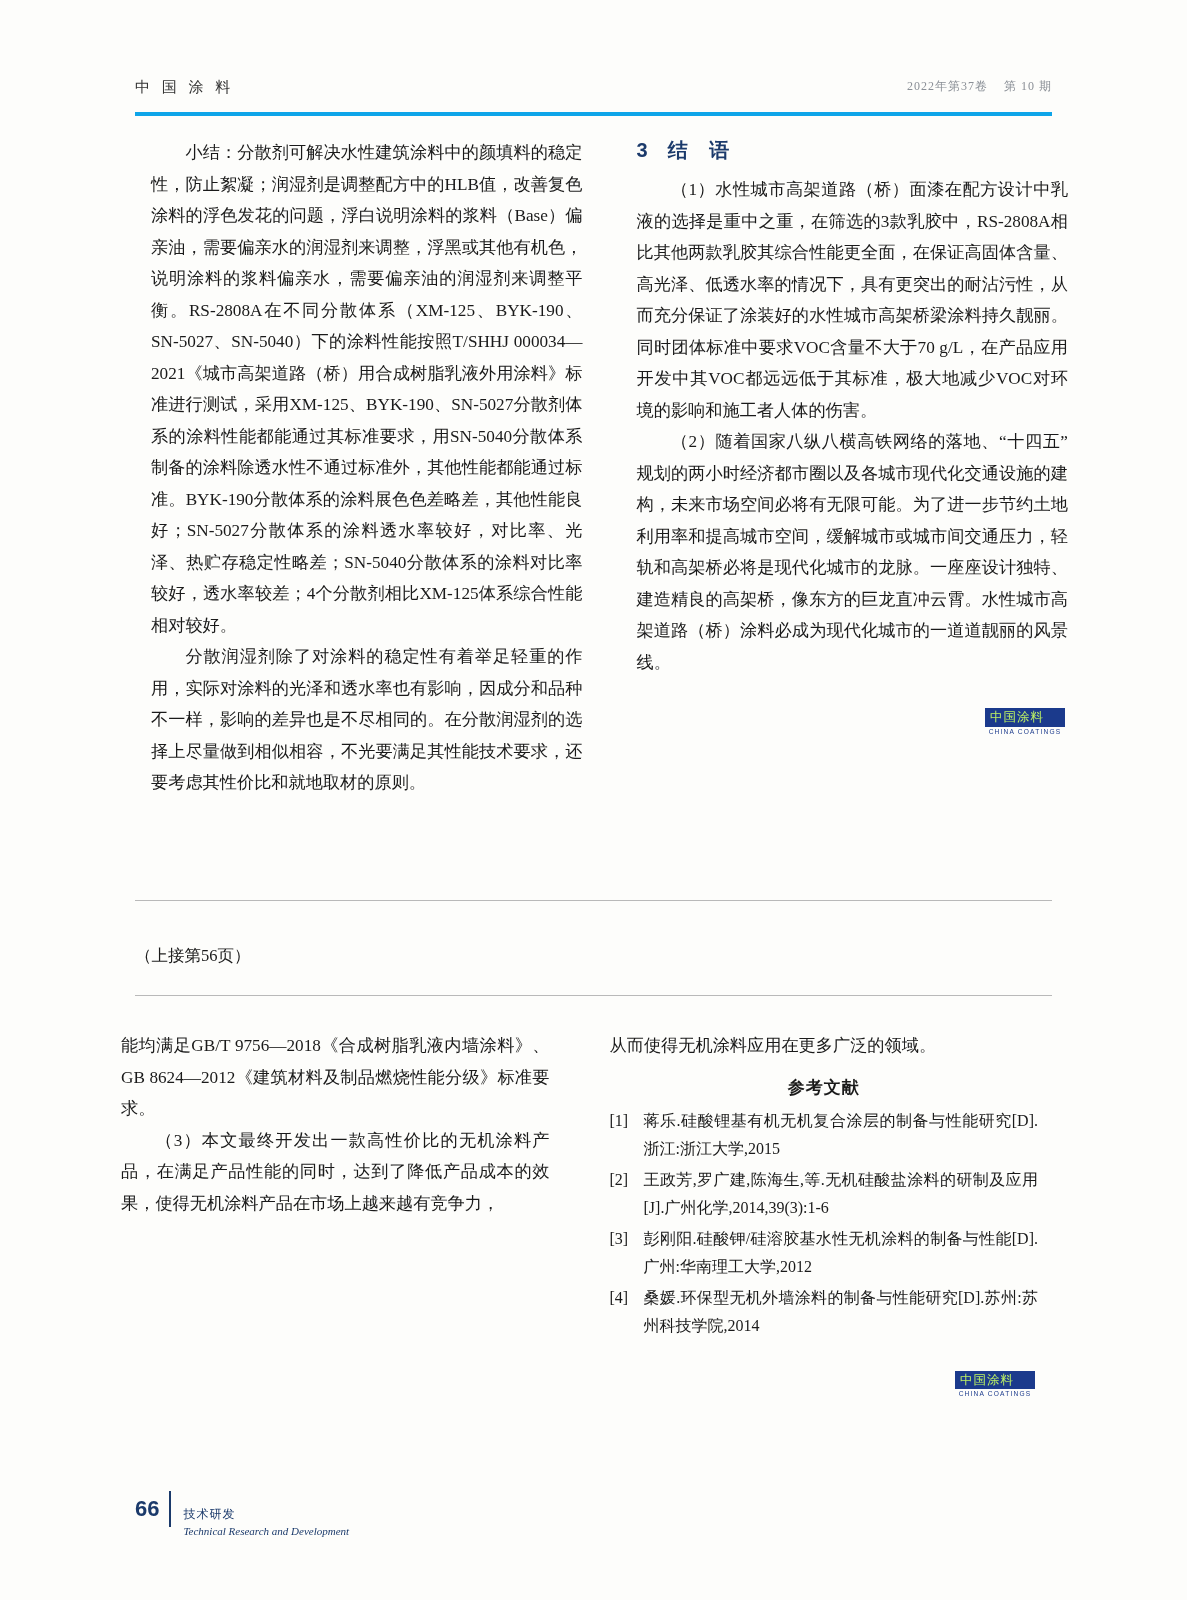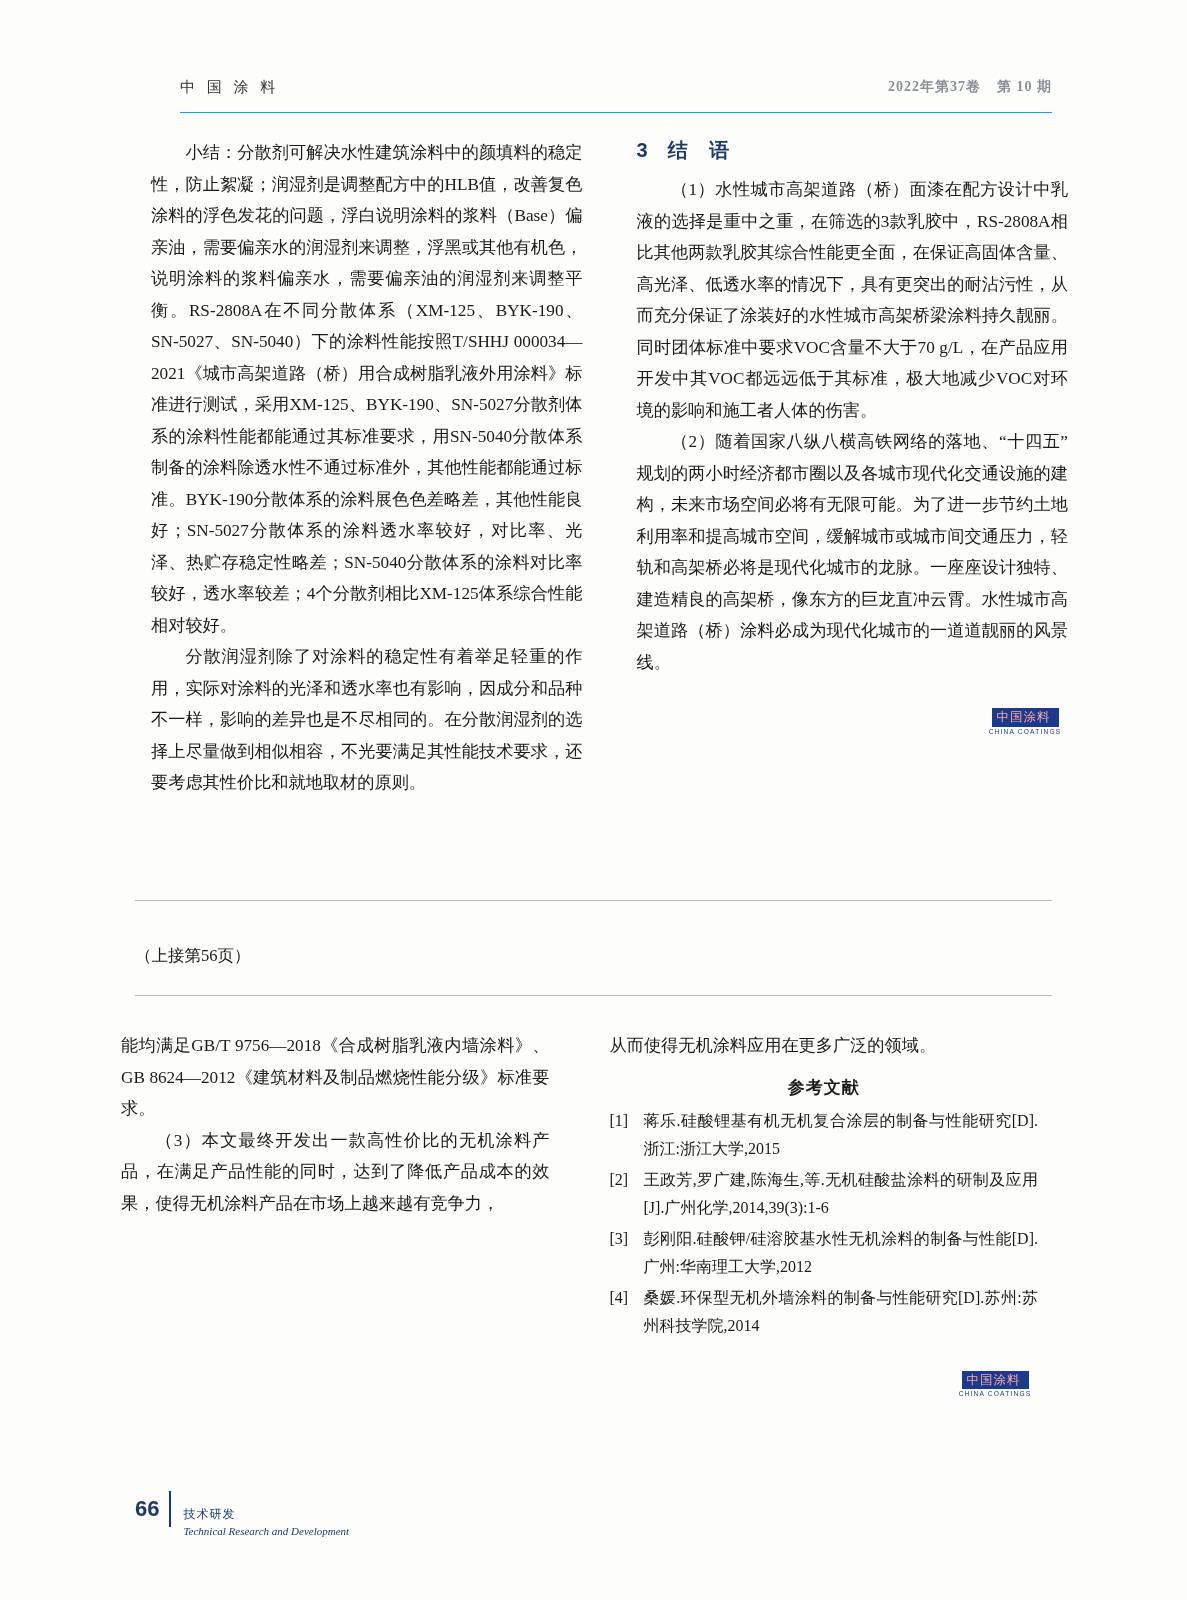--- a/index.html
+++ b/index.html
@@ -18,37 +18,35 @@
     box-sizing: border-box;
   }
 
   
   .header {
     position: absolute;
     top: 78px;
     left: 135px;
     right: 135px;
     height: 34px;
-    border-bottom: 1px solid #0ea5e9;
+    border-bottom: 4px solid #0ea5e9;
     display: flex;
     align-items: flex-start;
     justify-content: space-between;
-    margin-left: 45px;
   }
   .header-left {
     font-size: 15px;
     letter-spacing: 4px;
     color: #333;
     font-family: "Liberation Serif", "DejaVu Serif", serif;
   }
   .header-right {
-    font-size: 14px;
+    font-size: 12px;
     color: #8a8f96;
     letter-spacing: 1px;
-    font-weight: bold;
   }
   .header-right .vol-sep { display: inline-block; width: 16px; }
 
   
   .cols-top {
     position: absolute;
     top: 137px;
     left: 151px;
     width: 917px;
     display: flex;
@@ -81,24 +79,24 @@
   .logo-mark {
     margin-top: 30px;
     margin-left: auto;
     width: 86px;
     text-align: center;
     line-height: 1;
   }
   .logo-mark .cn {
     display: inline-block;
     background: #1b3a8c;
-    color: #fca5a5;
+    color: #bef264;
     font-size: 12.5px;
     font-family: "Liberation Sans", sans-serif;
-    padding: 3px 8px 3px 5px;
+    padding: 3px 21px 3px 5px;
     letter-spacing: 1px;
     position: relative;
   }
   .logo-mark .en {
     margin-top: 2px;
     font-size: 6.6px;
     letter-spacing: 1.2px;
     color: #1b3a8c;
     font-family: "Liberation Sans", sans-serif;
   }

